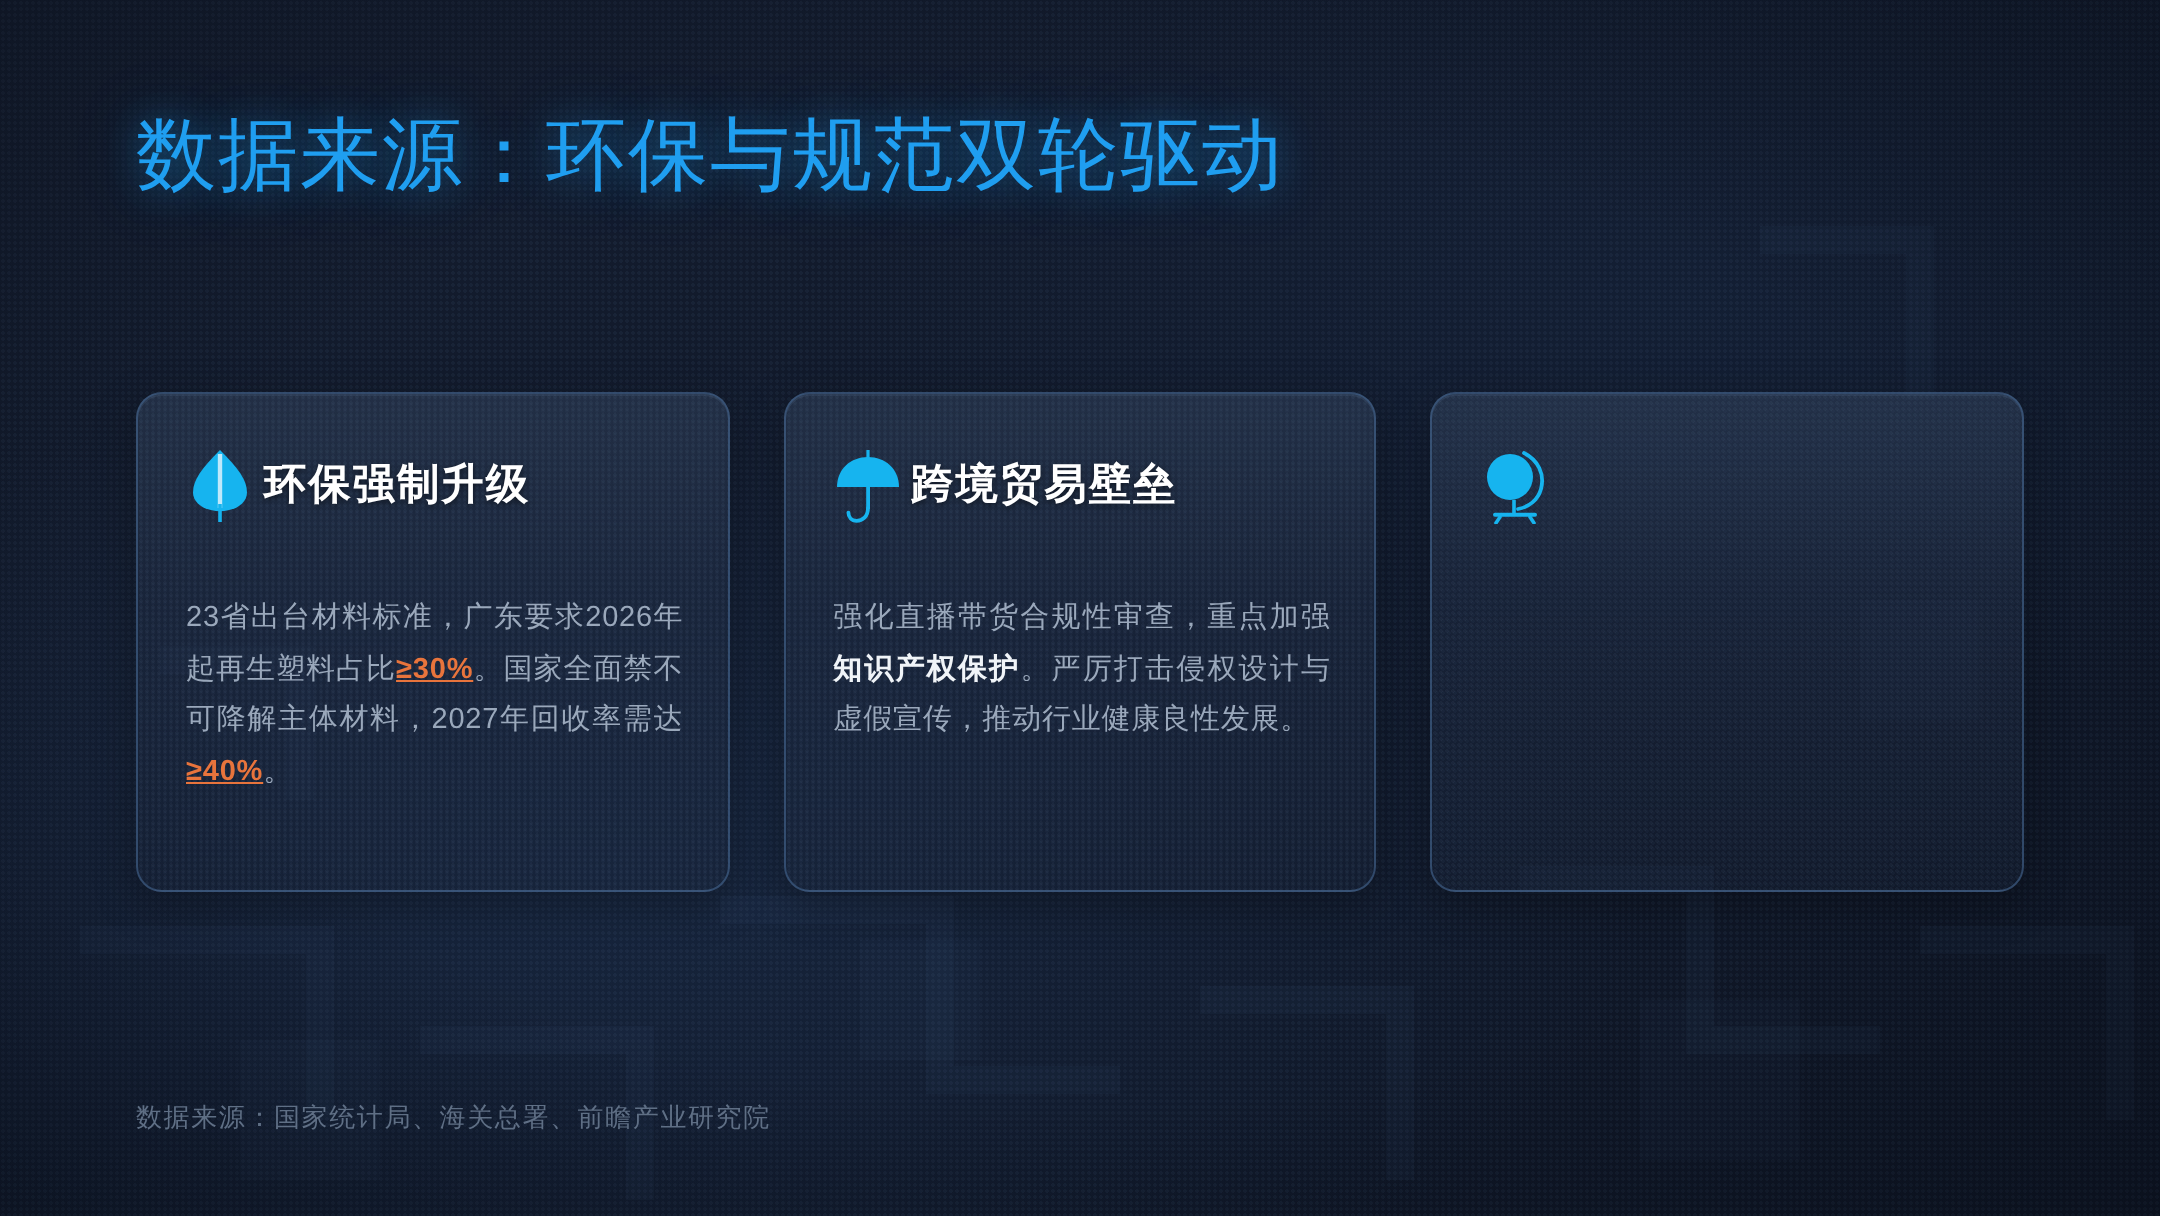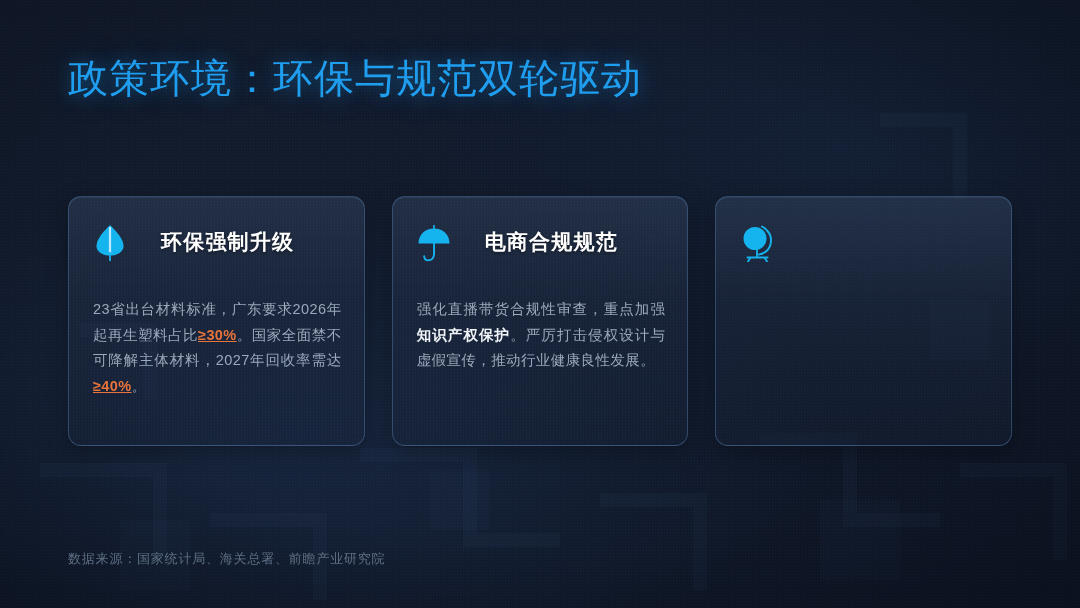--- a/index.html
+++ b/index.html
@@ -60,21 +60,21 @@
     box-sizing:border-box;
   }
   .card::before{
     content:"";position:absolute;inset:0;
     background-image:radial-gradient(rgba(150,185,225,0.05) 1px, transparent 1px);
     background-size:3px 3px;
     pointer-events:none;
   }
   .card-head{
     position:absolute;left:22px;top:22px;right:18px;
-    display:flex;align-items:center;gap:32px;height:46px;
+    display:flex;align-items:center;gap:3px;height:46px;
   }
   .card-icon{width:38px;height:40px;flex:0 0 38px;display:block;}
   .card-title{
     font-size:21px;color:#ffffff;letter-spacing:1.2px;font-weight:700;
     text-shadow:0 1px 3px rgba(0,0,0,0.5);
     white-space:nowrap;
   }
   .card-body{
     position:absolute;left:24px;right:22px;top:100px;
     font-size:14.5px;line-height:25.5px;
@@ -109,21 +109,21 @@
   </g>
   <g fill="rgba(90,130,180,0.07)">
     <rect x="120" y="520" width="70" height="70"></rect>
     <rect x="430" y="470" width="60" height="60"></rect>
     <rect x="820" y="500" width="80" height="80"></rect>
     <rect x="930" y="300" width="60" height="60"></rect>
   </g>
 </svg>
 <div class="bg-vignette"></div>
 
-<div class="title">政策环境：环保与规范双轮驱动</div>
+<div class="title">数据来源：环保与规范双轮驱动</div>
 
 <div class="cards">
 
   <div class="card">
     <div class="card-head">
       <svg class="card-icon" viewBox="0 0 38 40">
         <path d="M19 3 C10 12 5.5 18 5.5 24.2 C5.5 29.6 11.5 33.6 19 33.6 C26.5 33.6 32.5 29.6 32.5 24.2 C32.5 18 28 12 19 3 Z" fill="#16b4ef"></path>
         <rect x="17.9" y="5" width="2.2" height="27" fill="#bfe9fb"></rect>
         <rect x="18.1" y="30" width="1.8" height="9" fill="#16b4ef"></rect>
       </svg>
@@ -133,21 +133,21 @@
   </div>
 
   <div class="card">
     <div class="card-head">
       <svg class="card-icon" viewBox="0 0 38 40">
         <rect x="18.2" y="3" width="1.6" height="5" fill="#16b4ef"></rect>
         <path d="M3.5 21.5 C3.5 12.4 10.4 6.5 19 6.5 C27.6 6.5 34.5 12.4 34.5 21.5 Z" fill="#16b4ef"></path>
         <rect x="18.1" y="21" width="1.9" height="11.5" fill="#16b4ef"></rect>
         <path d="M19 32 C19 36.4 16.2 38.4 13.3 38.4 C10.8 38.4 9.2 36.6 9.2 34.3" fill="none" stroke="#16b4ef" stroke-width="1.9" stroke-linecap="round"></path>
       </svg>
-      <div class="card-title">电商合规规范</div>
+      <div class="card-title">跨境贸易壁垒</div>
     </div>
     <div class="card-body"><span>强化直播带货合规性审查，重点加强</span><span class="hl-white">知识产权保护</span><span>。严厉打击侵权设计与虚假宣传，推动行业健康良性发展。</span></div>
   </div>
 
   <div class="card">
     <div class="card-head">
       <svg class="card-icon" viewBox="0 0 38 40">
         <circle cx="17" cy="16.5" r="11.5" fill="#16b4ef"></circle>
         <path d="M24 4.5 C31 8 34.5 15 32.5 22.5 C31 28 26.5 31.5 21 32.5" fill="none" stroke="#16b4ef" stroke-width="1.9" stroke-linecap="round"></path>
         <rect x="18.1" y="28" width="1.8" height="7" fill="#16b4ef"></rect>

